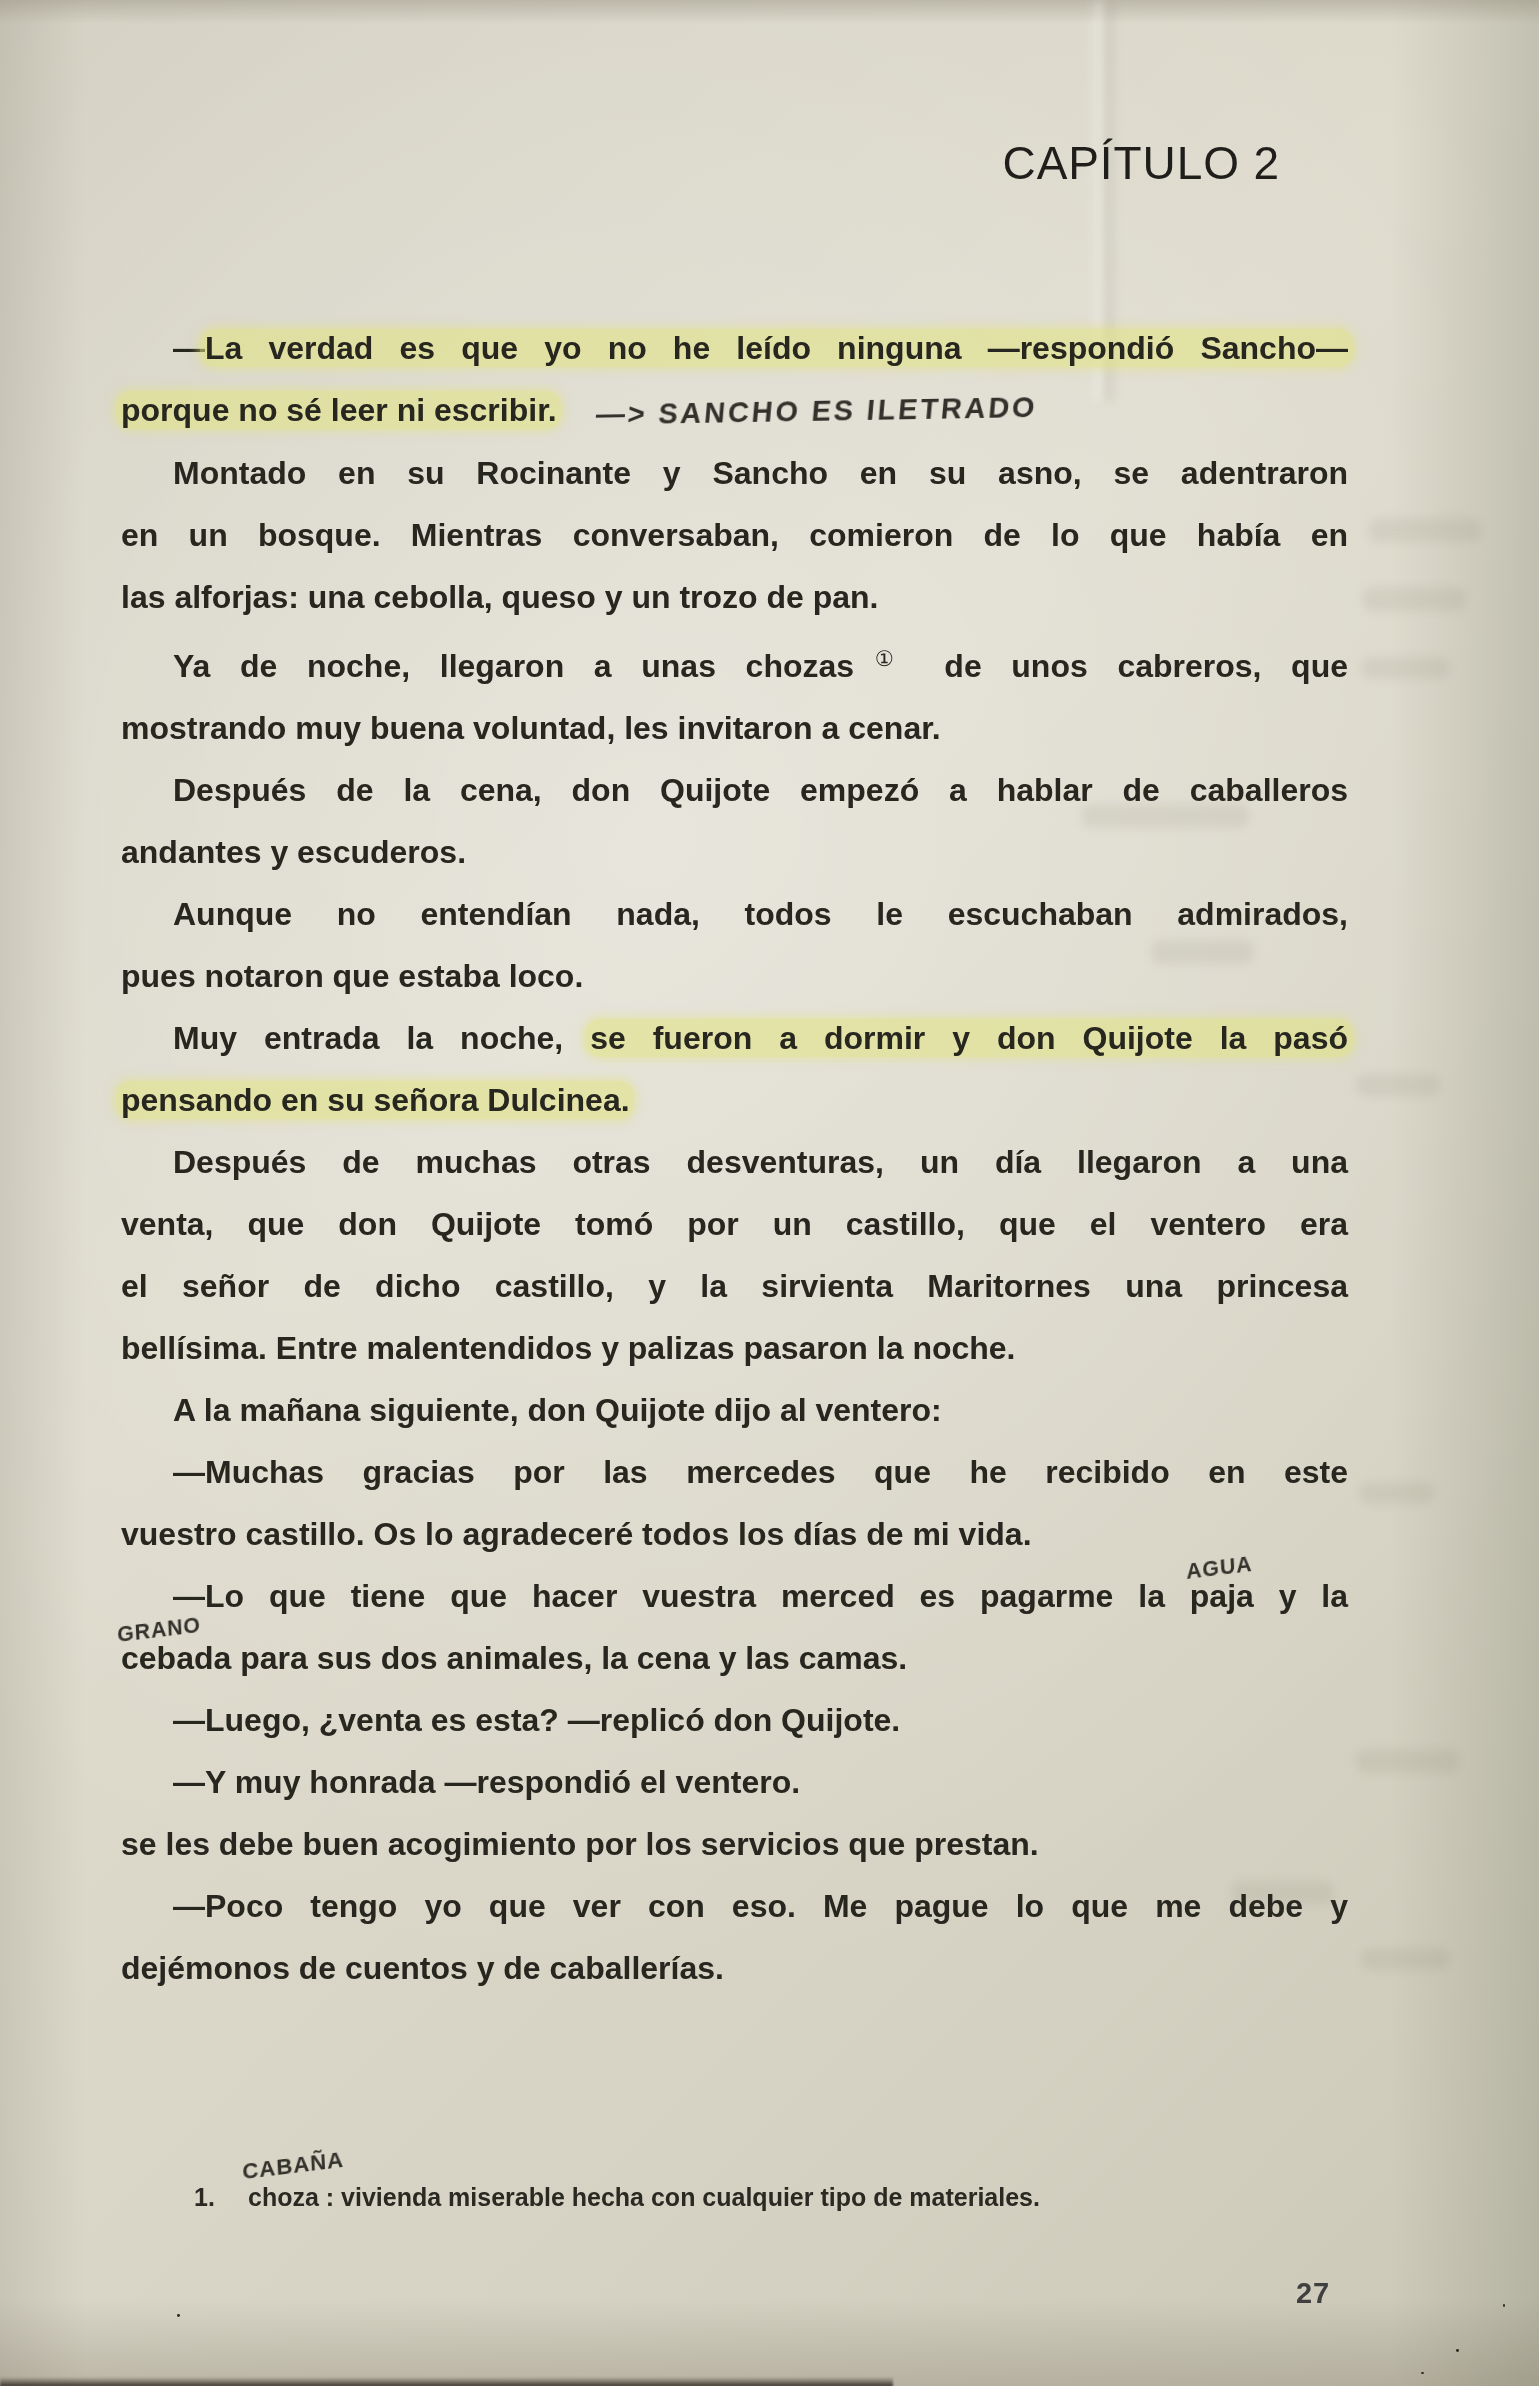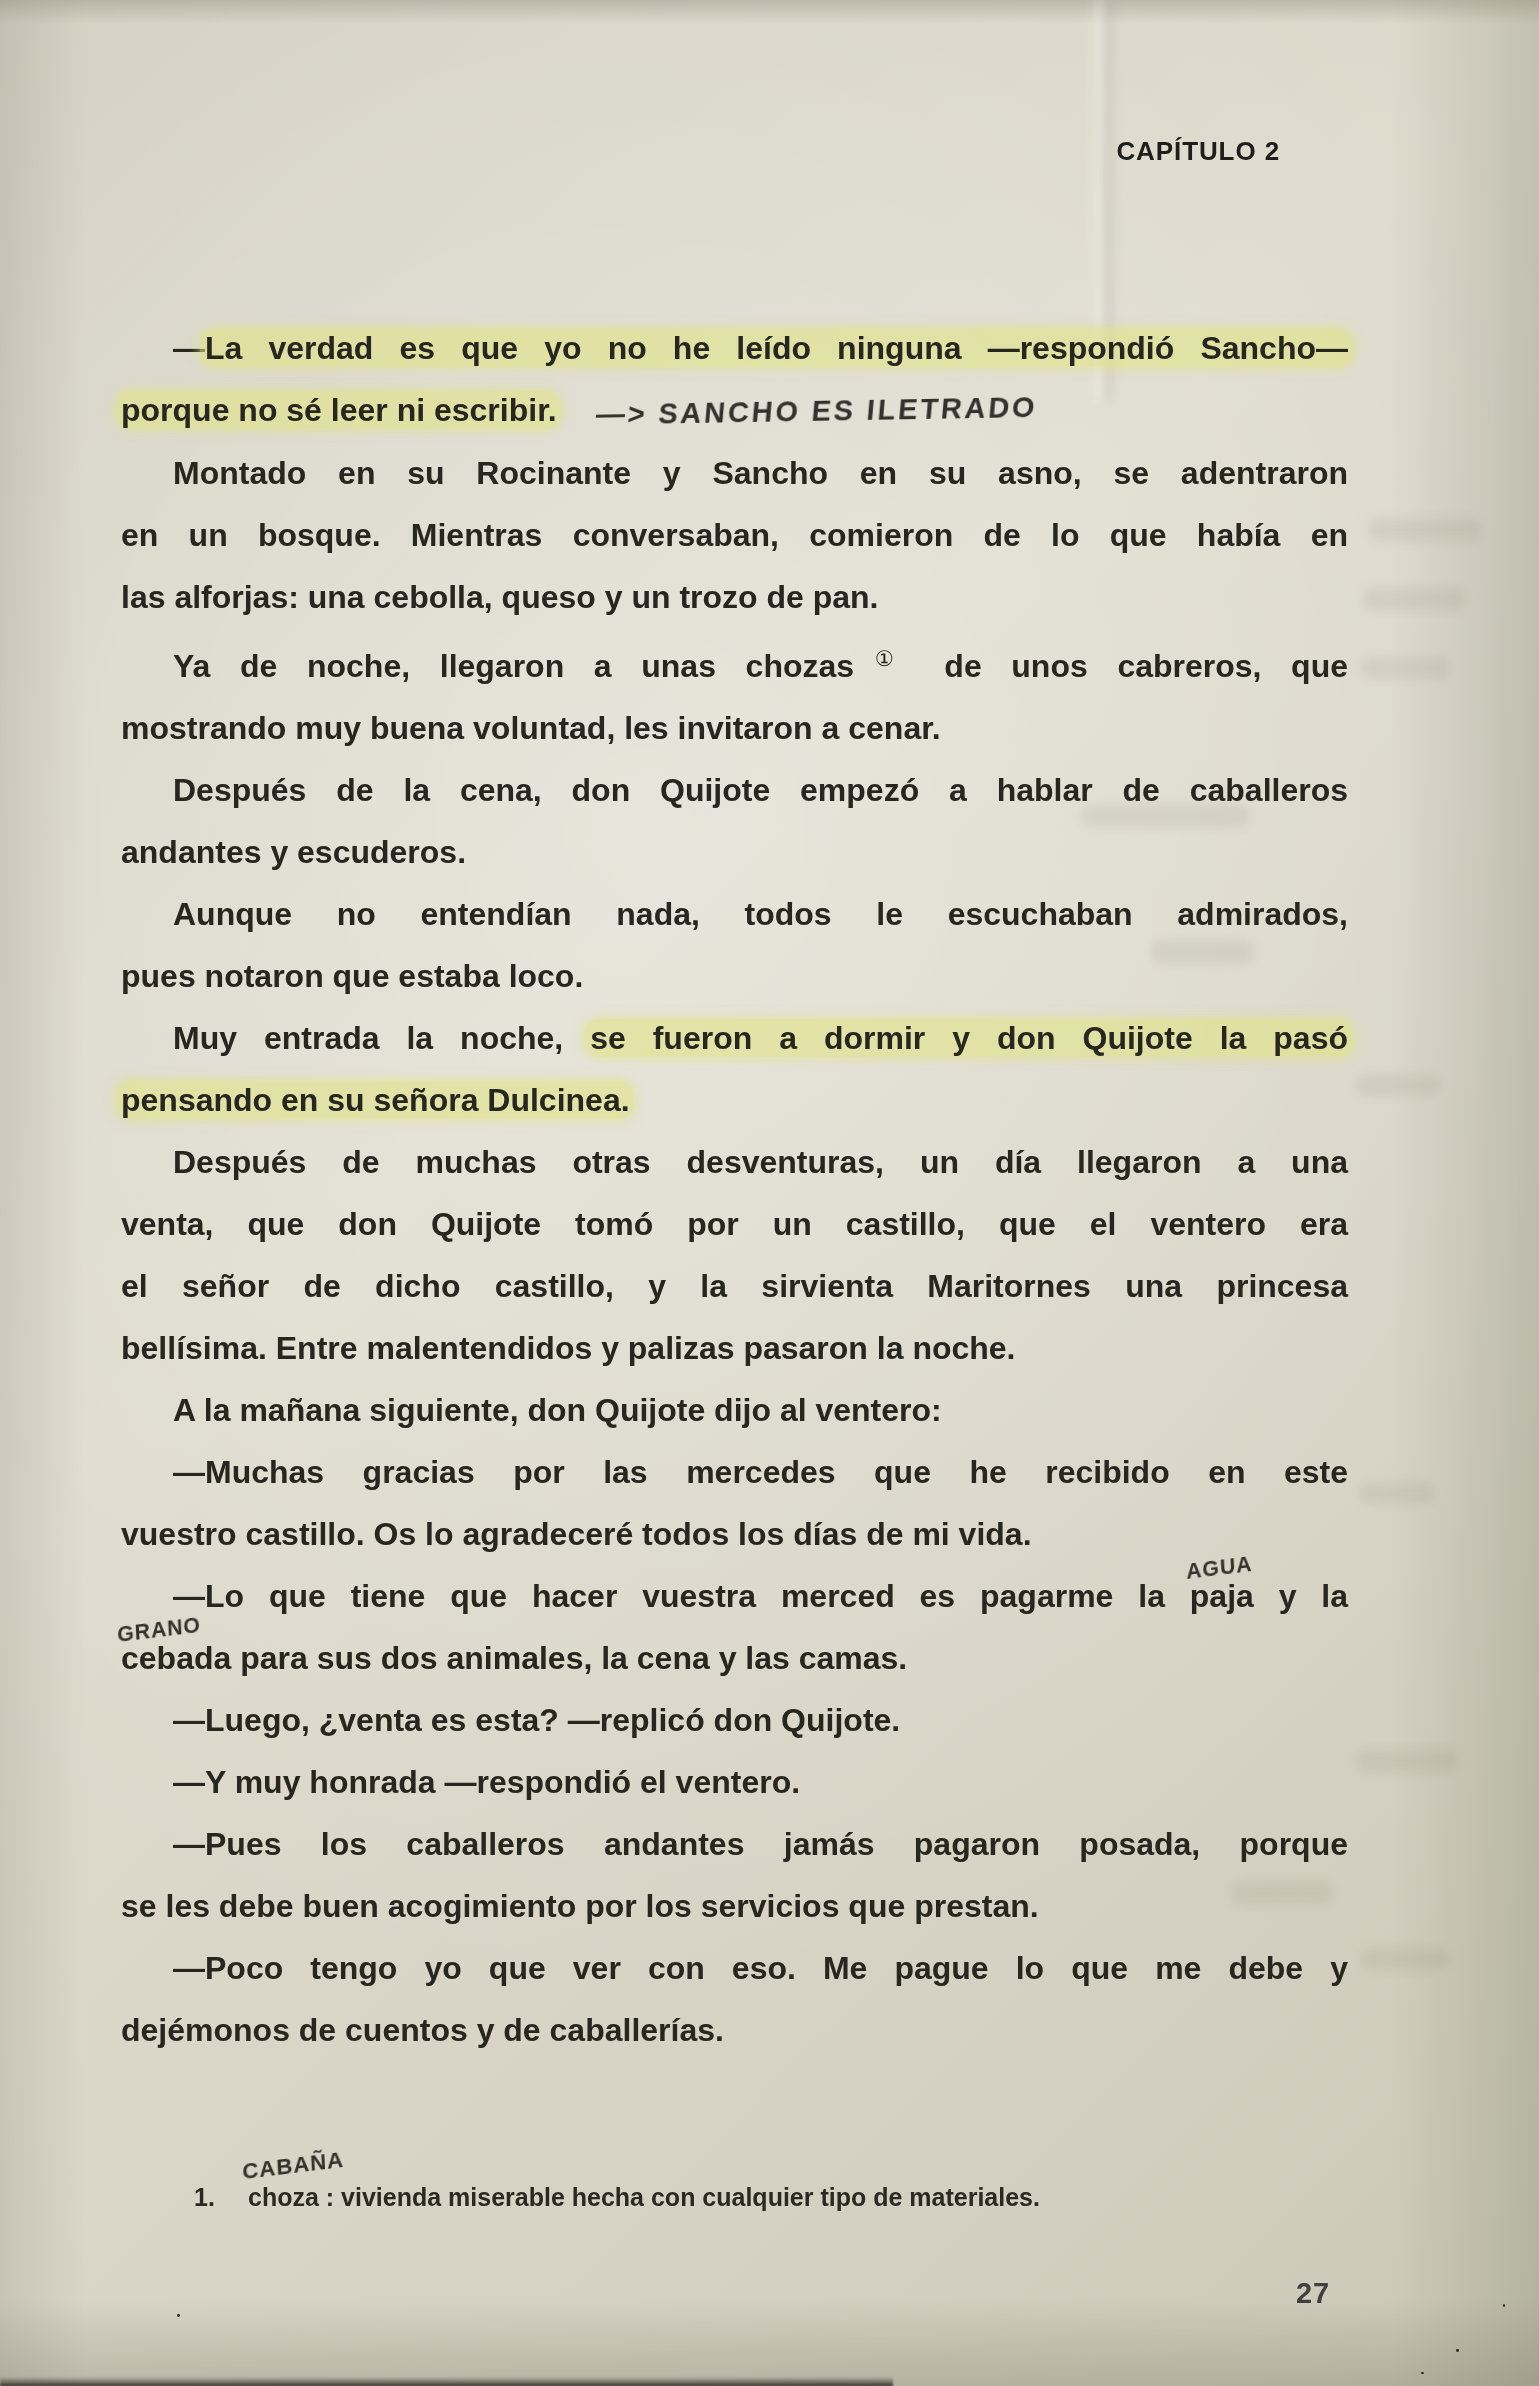--- a/index.html
+++ b/index.html
@@ -23,21 +23,21 @@
     background:linear-gradient(to right, rgba(0,0,0,0), rgba(255,255,255,0.35) 45%, rgba(140,135,120,0.22) 62%, rgba(0,0,0,0));
     filter:blur(4.7px);
   }
   .bottom-edge{
     position:absolute;left:0;bottom:0;width:58%;height:10.3px;
     background:linear-gradient(to top, rgba(38,32,24,0.9), rgba(38,32,24,0));
     filter:blur(0.9px);
   }
   .header{
     position:absolute;top:136px;right:259px;
-    font-size:26px;font-weight:700;letter-spacing:0.9px;color:#1f1e1a;
+    font-size:46px;font-weight:400;letter-spacing:0.9px;color:#1f1e1a;
   }
   #text-block{
     position:absolute;left:121px;top:317px;width:1227px;
     font-size:32px;font-weight:700;line-height:62px;color:#27261f;
   }
   .line{white-space:nowrap;text-align:left;}
   .line.full{text-align:justify;text-align-last:justify;}
   .line.indent{padding-left:52px;}
   .highlight{
     background:rgba(226,227,128,0.55);
@@ -111,21 +111,20 @@
     <div class="line full"><span class="">venta, que don Quijote tomó por un castillo, que el ventero era</span></div>
     <div class="line full"><span class="">el señor de dicho castillo, y la sirvienta Maritornes una princesa</span></div>
     <div class="line"><span class="">bellísima. Entre malentendidos y palizas pasaron la noche.</span></div>
     <div class="line indent"><span class="">A la mañana siguiente, don Quijote dijo al ventero:</span></div>
     <div class="line full indent"><span class="">—Muchas gracias por las mercedes que he recibido en este</span></div>
     <div class="line"><span class="">vuestro castillo. Os lo agradeceré todos los días de mi vida.</span></div>
     <div class="line full indent"><span class="">—Lo que tiene que hacer vuestra merced es pagarme la </span><span class="rel"><span class="hw gloss">AGUA</span><span>paja</span></span><span class=""> y la</span></div>
     <div class="line"><span class="rel"><span class="hw gloss">GRANO</span><span>cebada</span></span><span class=""> para sus dos animales, la cena y las camas.</span></div>
     <div class="line indent"><span class="">—Luego, ¿venta es esta? —replicó don Quijote.</span></div>
     <div class="line indent"><span class="">—Y muy honrada —respondió el ventero.</span></div>
-    <div class="line full indent"><span class="">—Pues los caballeros andantes jamás pagaron posada, porque</span></div>
     <div class="line"><span class="">se les debe buen acogimiento por los servicios que prestan.</span></div>
     <div class="line full indent"><span class="">—Poco tengo yo que ver con eso. Me pague lo que me debe y</span></div>
     <div class="line"><span class="">dejémonos de cuentos y de caballerías.</span></div>
   </div>
 
 <div class="footnote">
   <span class="fn-num">1.</span><span class="rel"><span class="hw gloss">CABAÑA</span><span class="fn-term">choza</span></span><span> : vivienda miserable hecha con cualquier tipo de materiales.</span>
 </div>
 
 <div class="page-number">27</div>

